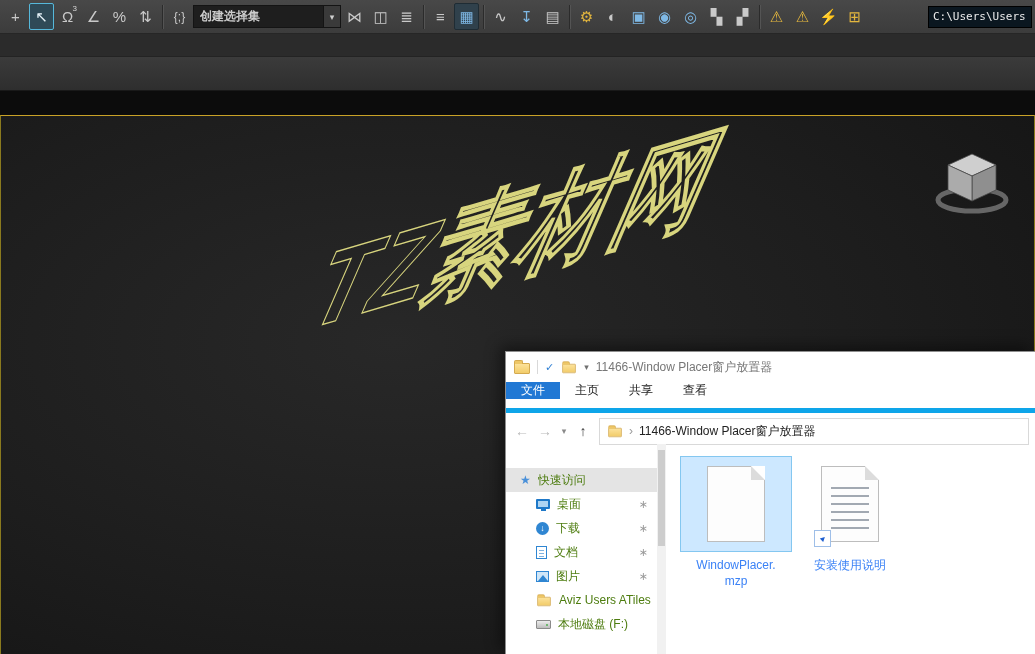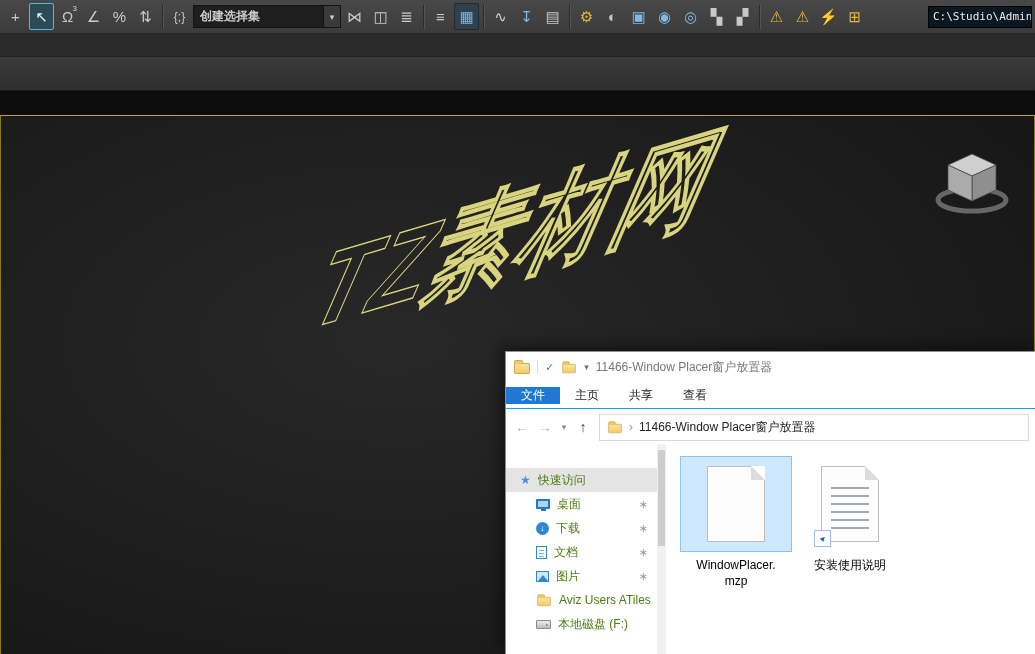--- a/index.html
+++ b/index.html
@@ -46,21 +46,21 @@
   
   .explorer{position:absolute;left:505px;top:351px;width:530px;height:303px;background:#fff;
     border:1px solid #8f8f8f;border-right:none;border-bottom:none;box-sizing:border-box;
     box-shadow:-5px -5px 14px rgba(0,0,0,.45);font-size:12px;color:#333;}
   .ex-titlebar{height:30px;display:flex;align-items:center;gap:7px;padding:0 8px;}
   .ex-title{flex:1;color:#777;font-size:12px;white-space:nowrap;overflow:hidden;}
   .qat-check{color:#2f7fd3;font-size:11px;}
   .qat-caret{color:#707070;font-size:9px;}
   .tb-divider{width:1px;height:14px;background:#d9d9d9;}
 
-  .ex-tabs{height:26px;display:flex;align-items:center;border-bottom:1px solid #0ea5e9;}
+  .ex-tabs{height:26px;display:flex;align-items:flex-start;border-bottom:5px solid #0ea5e9;}
   .ex-tab{display:flex;align-items:center;padding:0 15px;color:#222;}
   .ex-tab.file{background:#2178d4;color:#fff;}
 
   .ex-addr{height:36px;display:flex;align-items:center;gap:3px;padding:0 6px;box-sizing:border-box;}
   .nav-btn{width:20px;text-align:center;font-size:14px;color:#b9b9b9;flex:none;}
   .nav-btn.sm{width:12px;font-size:9px;color:#8a8a8a;}
   .nav-btn.up{color:#3c3c3c;}
   .addr-box{flex:1;height:25px;border:1px solid #d9d9d9;display:flex;align-items:center;
     gap:6px;padding:0 7px;margin-left:3px;overflow:hidden;}
   .addr-chevron{color:#9a9a9a;font-size:12px;}
@@ -105,21 +105,21 @@
     border:1px solid transparent;box-sizing:border-box;}
   .tile.selected .icon-wrap{background:#cde8ff;border:1px solid #84c7f0;}
   .doc-icon{position:relative;width:58px;height:76px;background:#fdfdfd;border:1px solid #bdbdbd;box-sizing:border-box;}
   .doc-icon::before{content:"";position:absolute;top:-1px;right:-1px;width:0;height:0;border-style:solid;
     border-width:0 14px 14px 0;border-color:transparent #fff #dcdcdc transparent;}
   .doc-lines{position:absolute;left:9px;top:20px;right:9px;bottom:11px;
     background:repeating-linear-gradient(#a2a9b2 0 2px,transparent 2px 8px);}
   .badge{position:absolute;left:-8px;bottom:-6px;width:15px;height:15px;background:#fff;
     border:1px solid #9fbfe8;display:flex;align-items:center;justify-content:center;}
   .badge span{color:#1f5fd0;font-size:8px;transform:rotate(-45deg);display:block;}
-  .tile-label{margin-top:6px;text-align:center;line-height:1.3;color:#000000;}
+  .tile-label{margin-top:6px;text-align:center;line-height:1.3;color:#3b82f6;}
 </style>
 </head>
 <body>
 
 <div id="stage">
 
   <div class="mx-toolbar">
     <button class="tb-btn">
         <span>+</span>
       </button>
@@ -201,21 +201,21 @@
       </button>
     <button class="tb-btn">
         <span class="c-yellow">⚠</span>
       </button>
     <button class="tb-btn">
         <span class="c-yellow">⚡</span>
       </button>
     <button class="tb-btn">
         <span class="c-yellow">⊞</span>
       </button>
-    <div class="tb-path">C:\Studio\Admin</div>
+    <div class="tb-path">C:\Users\Users</div>
   </div>
 
   <div class="band band2"></div>
   <div class="band band3"></div>
   <div class="band band4"></div>
 
   <div class="viewport">
     <svg class="wire-svg" width="1033" height="537">
       <text class="wire-text" transform="translate(300,215) rotate(-16.5) skewX(-40)">TZ素材网</text>
     </svg>

